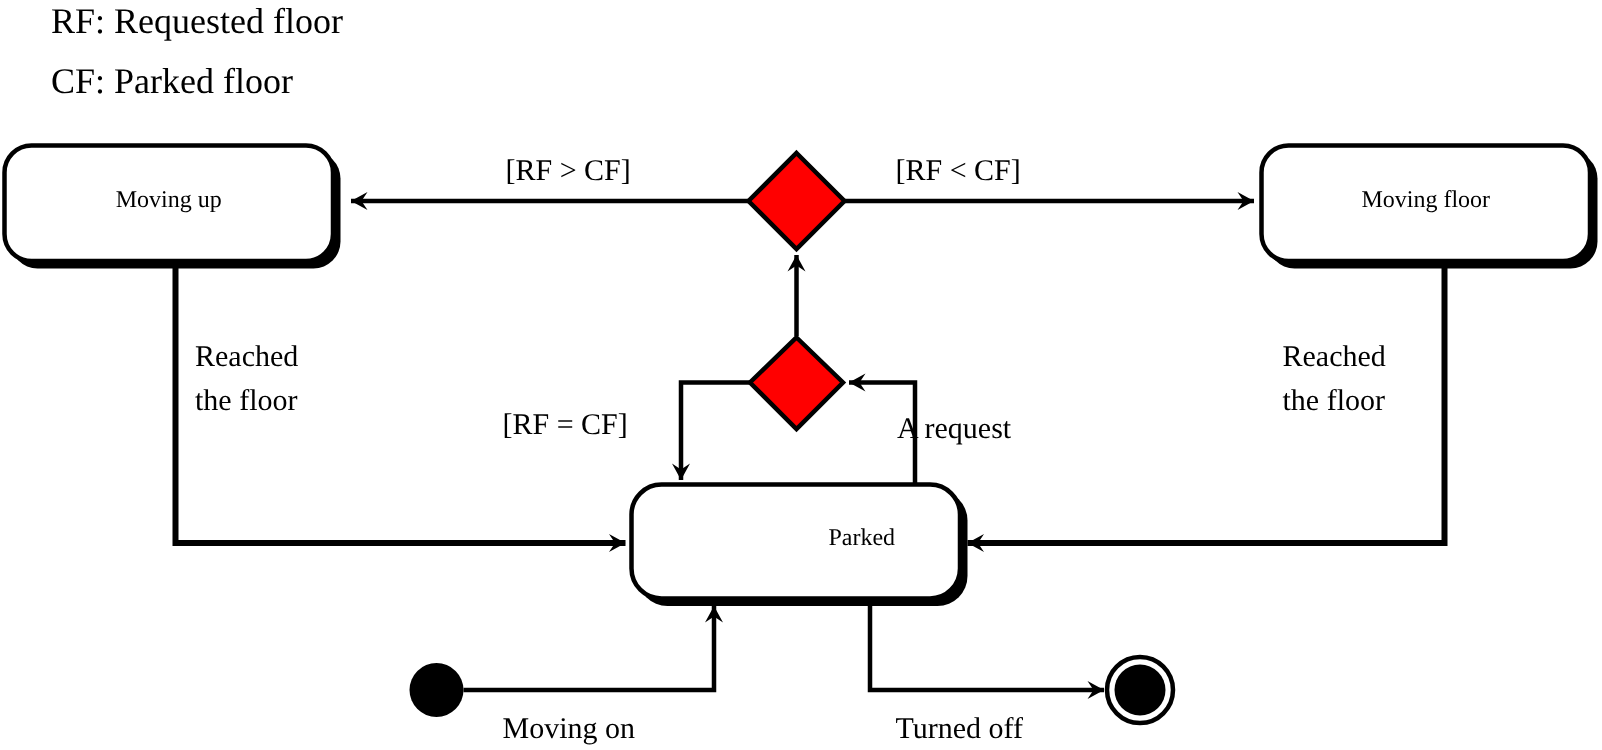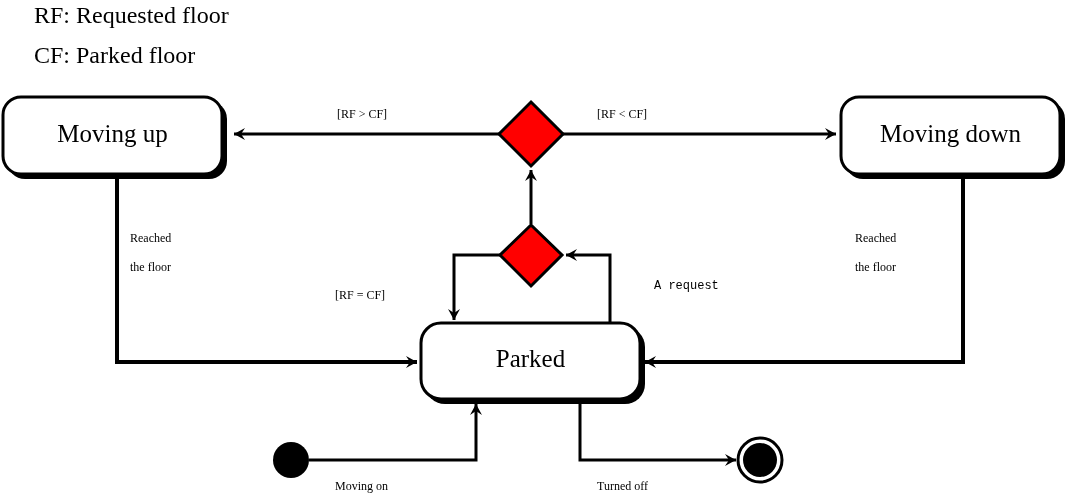--- a/index.html
+++ b/index.html
@@ -1,21 +1,21 @@
 <!DOCTYPE html>
 <html><head>
 <meta charset="utf-8">
 <style>
   html, body { margin: 0; padding: 0; background: #ffffff; }
   body { width: 1068px; height: 500px; position: relative; overflow: hidden;
          font-family: "Liberation Serif", "DejaVu Serif", serif; color: #000; }
   svg { position: absolute; left: 0; top: 0; }
   .legend { position: absolute; left: 34px; font-size: 24px; white-space: nowrap; }
-  .lbl { position: absolute; font-size: 12px; white-space: nowrap; line-height: 28px; }
-  .state-label { font-size: 25px; }
+  .lbl { position: absolute; font-size: 20px; white-space: nowrap; line-height: 28px; }
+  .state-label { font-size: 16px; }
 </style>
 </head>
 <body>
 
 <div class="legend" style="top:2px;">RF: Requested floor</div>
 <div class="legend" style="top:42px;">CF: Parked floor</div>
 
 <svg width="1068" height="500" viewBox="0 0 1068 500">
   <defs>
     <marker id="arr" viewBox="0 0 14 14" refX="12" refY="7" markerWidth="14" markerHeight="14" markerUnits="userSpaceOnUse" orient="auto">
@@ -55,25 +55,25 @@
   <polygon points="531,225 562,255 531,286 500,255" fill="#ff0000" stroke="#000" stroke-width="3"></polygon>
 
   <circle cx="291" cy="460" r="18" fill="#000"></circle>
   <g>
     <circle cx="760" cy="460" r="22" fill="#fff" stroke="#000" stroke-width="3"></circle>
     <circle cx="760" cy="460" r="17" fill="#000"></circle>
   </g>
 </svg>
 
 <div class="lbl state-label" style="left:3px;top:120px;width:219px;text-align:center;">Moving up</div>
-<div class="lbl state-label" style="left:841px;top:120px;width:219px;text-align:center;">Moving down</div>
-<div class="lbl state-label" style="left:421px;top:345px;width:219px;text-align:center;">Parked</div>
+<div class="lbl state-label" style="left:841px;top:120px;width:219px;text-align:center;">Moving floor</div>
+<div class="lbl state-label" style="left:421px;top:345px;width:219px;text-align:center;padding-left:44px;">Parked</div>
 
 <div class="lbl" style="left:337px;top:100px;">[RF &gt; CF]</div>
 <div class="lbl" style="left:597px;top:100px;font-family:Liberation Serif, serif;">[RF &lt; CF]</div>
-<div class="lbl" style="left:335px;top:281px;">[RF = CF]</div>
-<div class="lbl" style="left:654px;top:272px;font-family:Liberation Mono, monospace;">A request</div>
+<div class="lbl" style="left:335px;top:269px;">[RF = CF]</div>
+<div class="lbl" style="left:598px;top:272px;">A request</div>
 <div class="lbl" style="left:130px;top:224px;">Reached</div>
 <div class="lbl" style="left:130px;top:253px;">the floor</div>
 <div class="lbl" style="left:855px;top:224px;">Reached</div>
 <div class="lbl" style="left:855px;top:253px;">the floor</div>
 <div class="lbl" style="left:335px;top:472px;">Moving on</div>
 <div class="lbl" style="left:597px;top:472px;">Turned off</div>
 
 </body></html>

